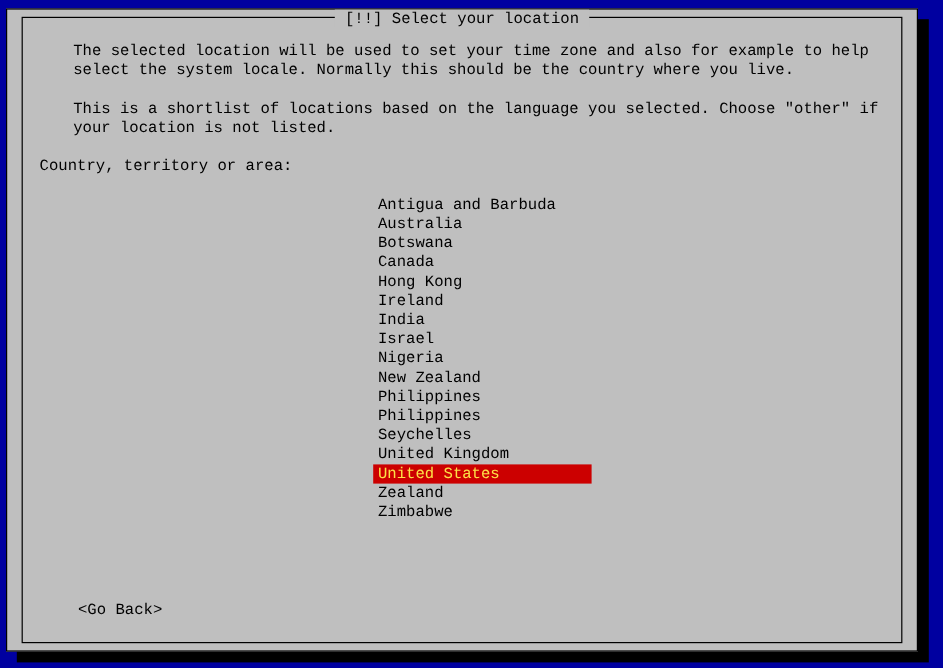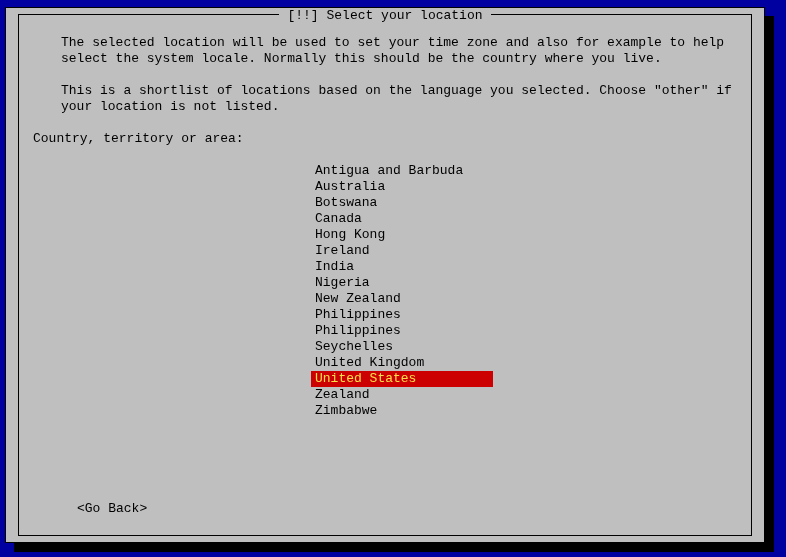--- a/index.html
+++ b/index.html
@@ -83,21 +83,21 @@
       cursor: pointer;
       color: #000000;
     }
     .list-item.selected {
       background-color: #cc0000;
       color: #fde047;
     }
     .go-back {
       position: absolute;
       bottom: 6px;
-      left: 44px;
+      left: 32px;
       color: #000000;
       cursor: pointer;
     }
   </style>
 </head>
 <body>
 
 <div class="shadow"></div>
 
 <div class="dialog">
@@ -110,20 +110,21 @@
       <div class="para">This is a shortlist of locations based on the language you selected. Choose "other" if your location is not listed.</div>
       <div class="prompt">Country, territory or area:</div>
       <div class="list">
           <div class="list-item">Antigua and Barbuda</div>
           <div class="list-item">Australia</div>
           <div class="list-item">Botswana</div>
           <div class="list-item">Canada</div>
           <div class="list-item">Hong Kong</div>
           <div class="list-item">Ireland</div>
           <div class="list-item">India</div>
+          <div class="list-item">Israel</div>
           <div class="list-item">Nigeria</div>
           <div class="list-item">New Zealand</div>
           <div class="list-item">Philippines</div>
           <div class="list-item">Philippines</div>
           <div class="list-item">Seychelles</div>
           <div class="list-item">United Kingdom</div>
           <div class="list-item selected">United States</div>
           <div class="list-item">Zealand</div>
           <div class="list-item">Zimbabwe</div>
         </div>

